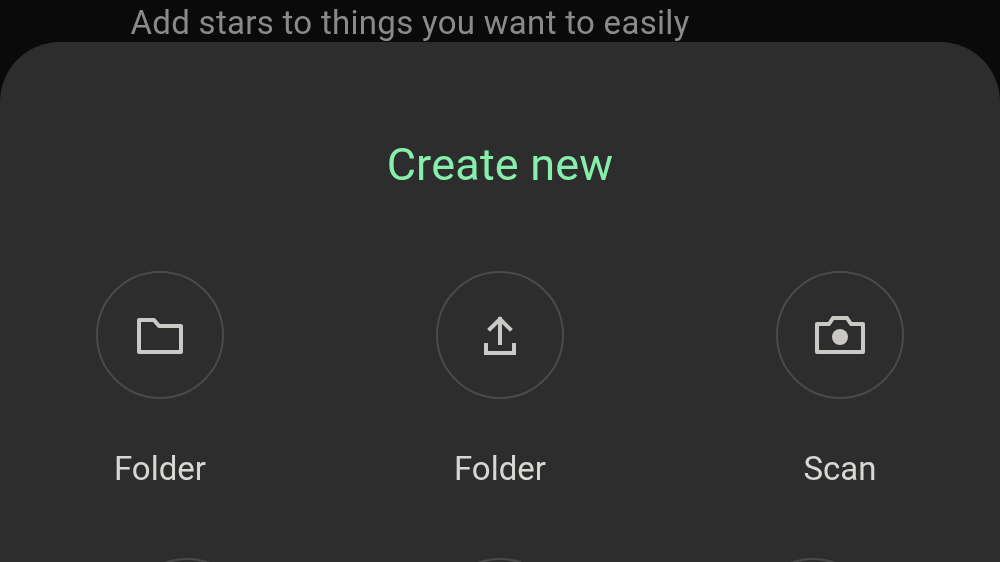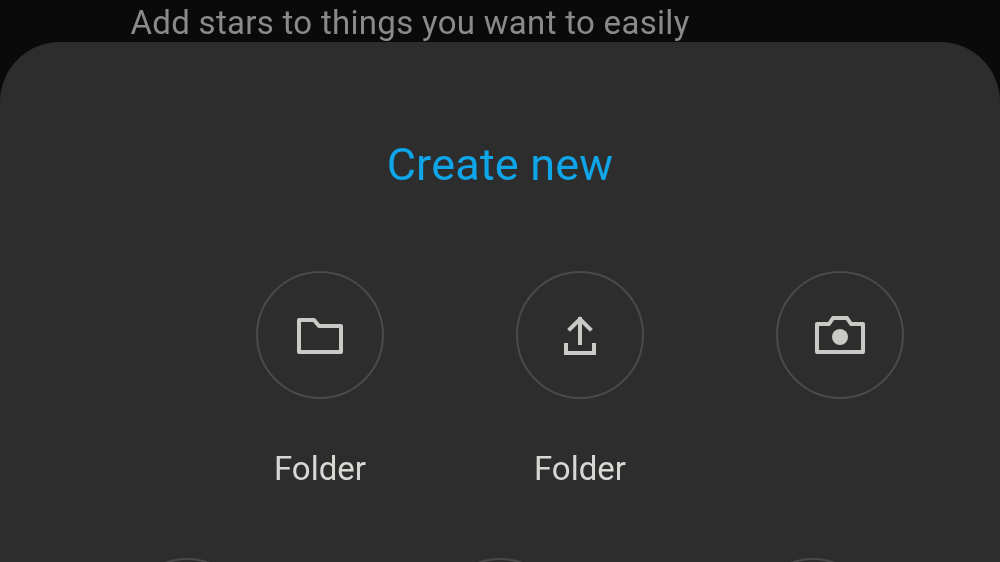--- a/index.html
+++ b/index.html
@@ -31,29 +31,29 @@
     height: 560px;
     background: #2d2d2d;
     border-top-left-radius: 60px;
     border-top-right-radius: 60px;
     box-sizing: border-box;
     padding-top: 96px;
   }
   .sheet-title {
     width: 100%;
     text-align: center;
-    color: #0ea5e9;
+    color: #86efac;
     font-size: 45px;
     letter-spacing: 0.2px;
     margin-bottom: 80px;
     font-weight: 400;
   }
   .actions-row {
     display: flex;
-    justify-content: flex-end;
+    justify-content: space-between;
     padding: 0 30px;
   }
   .action {
     width: 260px;
     display: flex;
     flex-direction: column;
     align-items: center;
     cursor: pointer;
   }
   .icon-circle {
@@ -126,20 +126,21 @@
       <div class="action-label">Folder</div>
     </div>
 
     <div class="action">
       <div class="icon-circle">
         <svg width="54" height="46" viewBox="0 0 54 46" fill="none">
           <path d="M4 12 H16 L20 6 H34 L38 12 H50 V40 H4 Z" stroke="#cbc9c6" stroke-width="4" stroke-linejoin="round" fill="none"></path>
           <circle cx="27" cy="25" r="8" fill="#cbc9c6"></circle>
         </svg>
       </div>
+      <div class="action-label">Scan</div>
     </div>
 
   </div>
 
   <div class="peek-row">
     <div class="peek-spacer">
         <div class="peek-circle"></div>
       </div>
     <div class="peek-spacer">
         <div class="peek-circle"></div>

